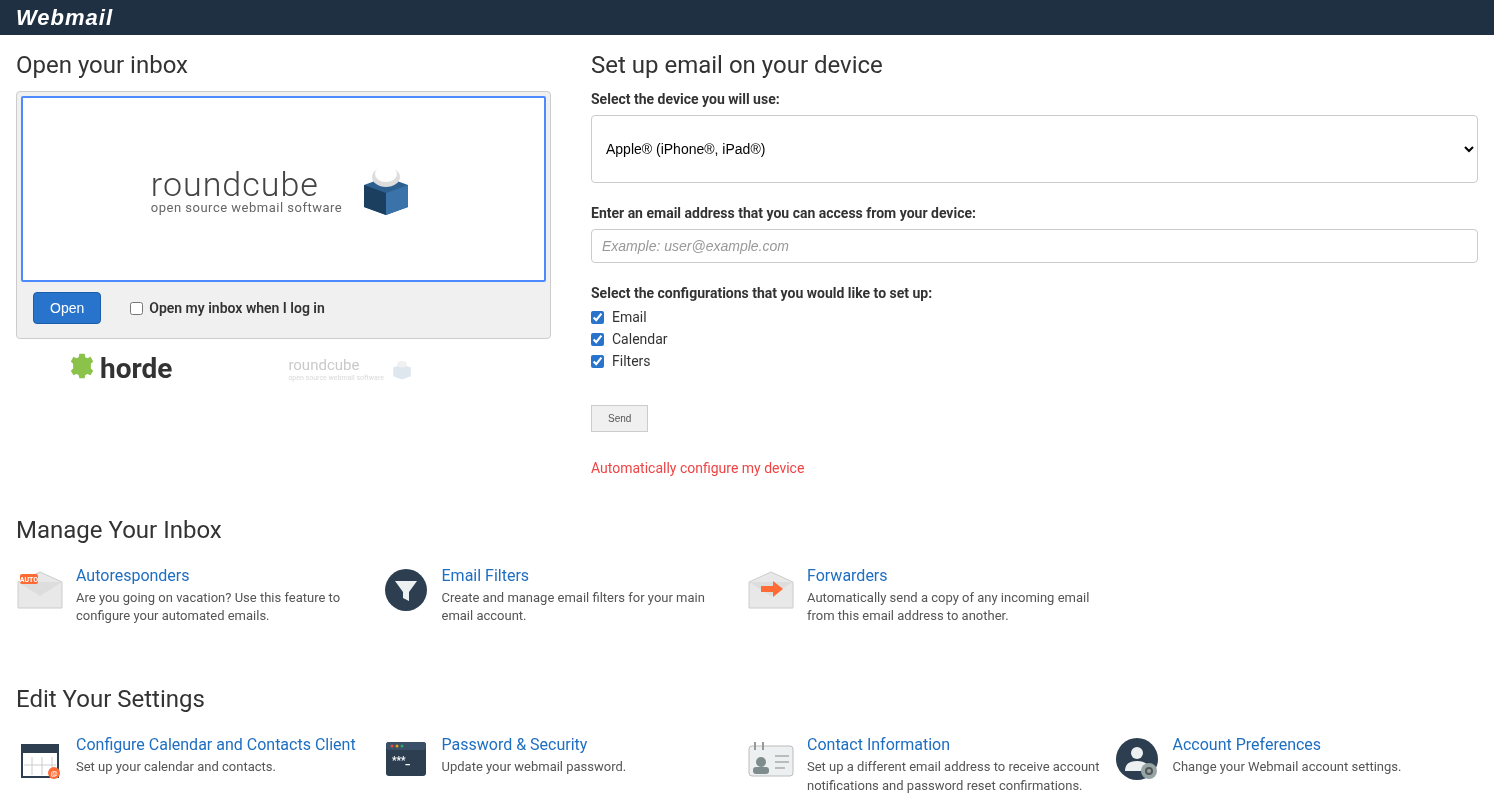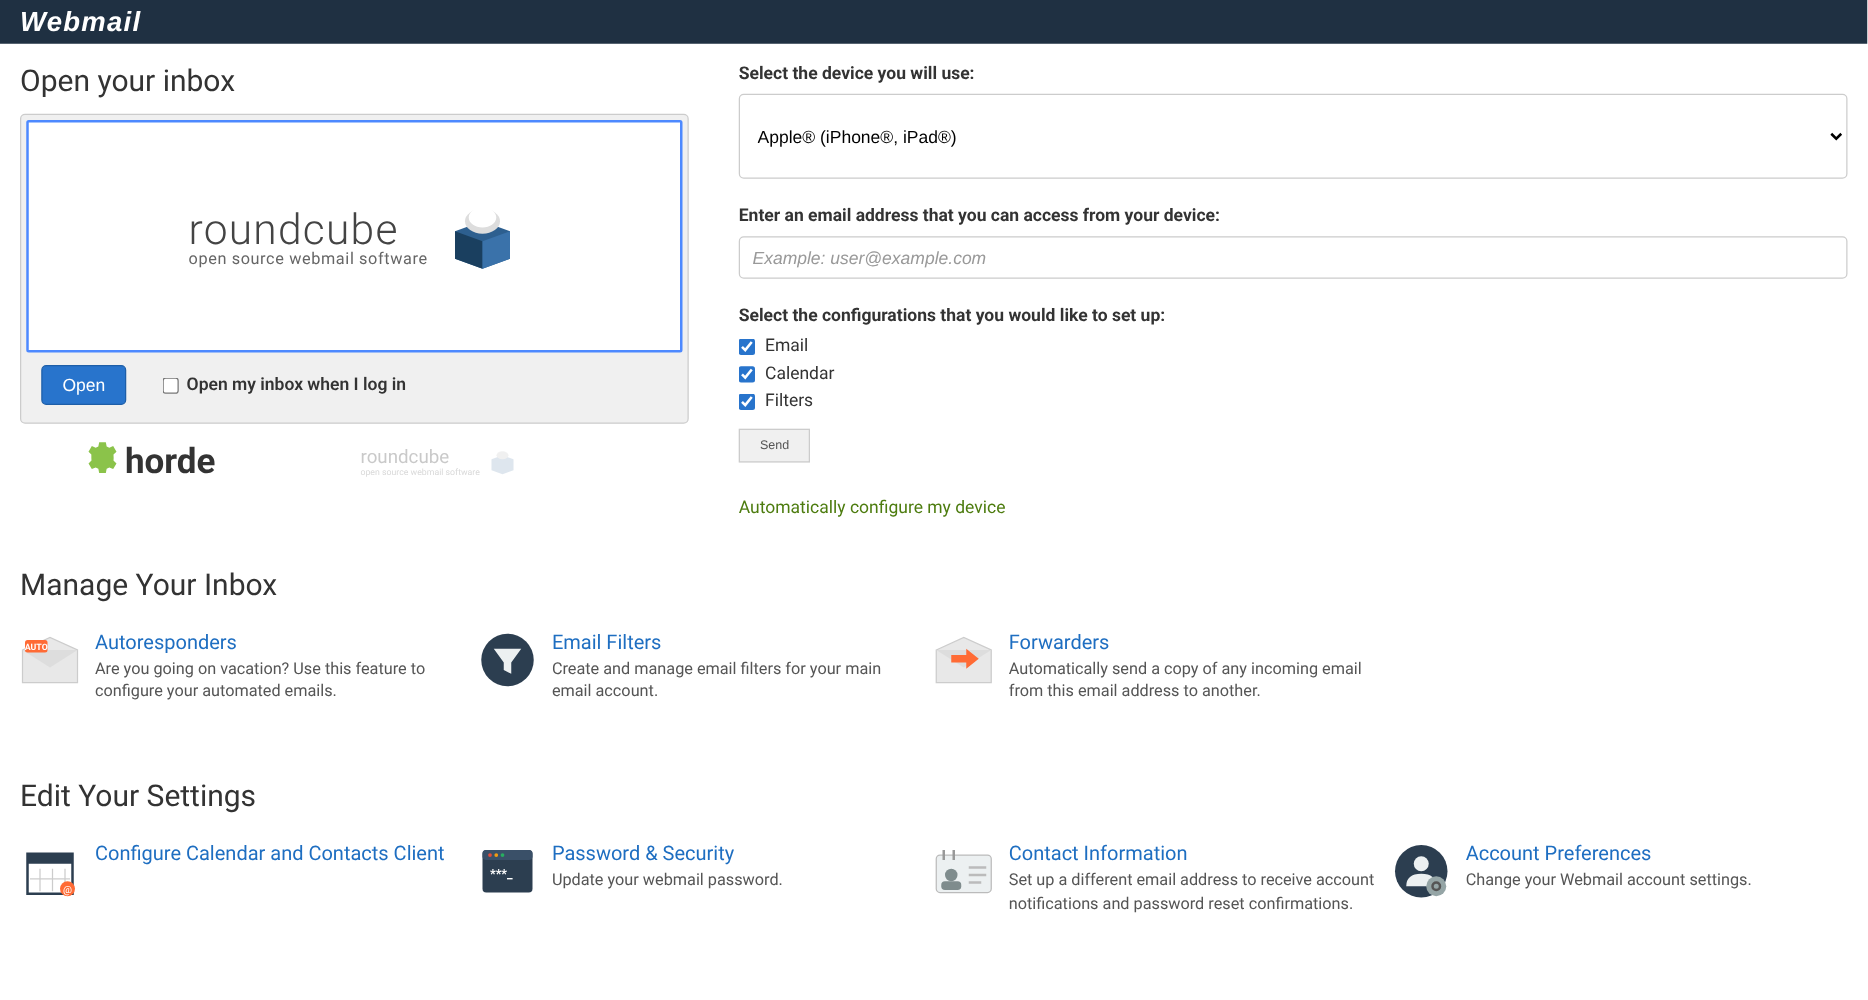--- a/index.html
+++ b/index.html
@@ -24,25 +24,25 @@
 .alt-clients { display: flex; gap: 116px; margin-top: 10px; padding-left: 50px; }
 .horde-logo { display: flex; align-items: center; gap: 2px; font-size: 28px; font-weight: 700; color: #333; }
 .gear-icon { color: #8bc34a; }
 .rc-small { display: flex; align-items: center; gap: 6px; opacity: 0.45; }
 .rc-small-text { font-size: 15px; color: #888; }
 .rc-small-sub { font-size: 7px; color: #aaa; display: block; }
 .form-label { font-weight: 700; font-size: 14px; color: #333; margin-bottom: 8px; display: block; }
 .form-select { width: 100%; padding: 24px 10px; border: 1px solid #ccc; border-radius: 4px; font-size: 14px; background: #fff; margin-bottom: 22px; }
 .form-input { width: 100%; padding: 8px 10px; border: 1px solid #ccc; border-radius: 4px; font-size: 14px; margin-bottom: 22px; }
 .form-input::placeholder { color: #999; font-style: italic; }
-.check-list { margin-bottom: 14px; }
+.check-list { margin-bottom: 36px; }
 .check-item { display: flex; align-items: center; gap: 8px; margin-bottom: 6px; font-size: 14px; }
 .check-item input { accent-color: #2874cc; }
 .btn-send { background: #f0f0f0; border: 1px solid #ccc; border-radius: 0; padding: 7px 16px; font-size: 10px; cursor: pointer; color: #555; }
-.auto-link { color: #4d7c0f; font-size: 14px; text-decoration: none; display: inline-block; margin-top: 28px; cursor: pointer; }
+.auto-link { color: #ef4444; font-size: 14px; text-decoration: none; display: inline-block; margin-top: 28px; cursor: pointer; }
 .section-title { font-size: 24px; font-weight: 400; color: #333; margin-bottom: 16px; }
 .tiles { display: flex; flex-wrap: wrap; gap: 0; }
 .tile { flex: 0 0 25%; display: flex; gap: 12px; padding: 6px 12px 6px 0; margin-bottom: 24px; }
 .tile-icon { flex: 0 0 48px; height: 48px; display: flex; align-items: center; justify-content: center; }
 .tile-body { flex: 1; }
 .tile-title { color: #1e6ec1; font-weight: 400; font-size: 16px; text-decoration: none; cursor: pointer; display: inline-block; margin-bottom: 4px; }
 .tile-desc { font-size: 13px; color: #555; line-height: 1.4; }
 .sect { margin-bottom: 30px; }
 </style>
 </head>
@@ -99,20 +99,21 @@
           </div>
           <svg width="24" height="24" viewBox="0 0 60 60">
             <polygon points="8,26 30,18 52,26 52,48 30,56 8,48" fill="#b8c9da"></polygon>
             <ellipse cx="30" cy="18" rx="12" ry="8" fill="#e0e0e0"></ellipse>
           </svg>
         </div>
       </div>
     </div>
 
     <div class="col-right">
+      <h2>Set up email on your device</h2>
       <label class="form-label">Select the device you will use:</label>
       <select class="form-select">
         <option>Apple® (iPhone®, iPad®)</option>
       </select>
       <label class="form-label">Enter an email address that you can access from your device:</label>
       <input class="form-input" type="text" placeholder="Example: user@example.com" style="">
       <label class="form-label">Select the configurations that you would like to set up:</label>
       <div class="check-list">
         <label class="check-item">
             <input type="checkbox" checked="" style="">
@@ -177,21 +178,21 @@
               <rect x="4" y="8" width="36" height="32" fill="#fff" stroke="#2c3e50" stroke-width="2"></rect>
               <rect x="4" y="8" width="36" height="8" fill="#2c3e50"></rect>
               <line x1="14" y1="20" x2="14" y2="38" stroke="#ccc"></line>
               <line x1="24" y1="20" x2="24" y2="38" stroke="#ccc"></line>
               <line x1="34" y1="20" x2="34" y2="38" stroke="#ccc"></line>
               <line x1="6" y1="28" x2="38" y2="28" stroke="#ccc"></line>
               <circle cx="36" cy="36" r="6" fill="#ff6b35"></circle>
               <text x="36" y="39" font-size="8" fill="#fff" text-anchor="middle">@</text>
             </svg>
         </div>
-        <div class="tile-body"><a class="tile-title">Configure Calendar and Contacts Client</a></div>
+        <div class="tile-body"><a class="tile-title">Configure Calendar and Contacts Client</a><div class="tile-desc">Set up your calendar and contacts.</div></div>
       </div>
       <div class="tile">
         <div class="tile-icon">
           <svg width="44" height="38" viewBox="0 0 44 38">
               <rect x="2" y="2" width="40" height="34" fill="#2c3e50" rx="3"></rect>
               <rect x="2" y="2" width="40" height="8" fill="#3a5068" rx="3"></rect>
               <circle cx="8" cy="6" r="1.5" fill="#e74c3c"></circle>
               <circle cx="13" cy="6" r="1.5" fill="#f39c12"></circle>
               <circle cx="18" cy="6" r="1.5" fill="#27ae60"></circle>
               <text x="8" y="24" font-size="10" fill="#fff" font-weight="bold">***_</text>

